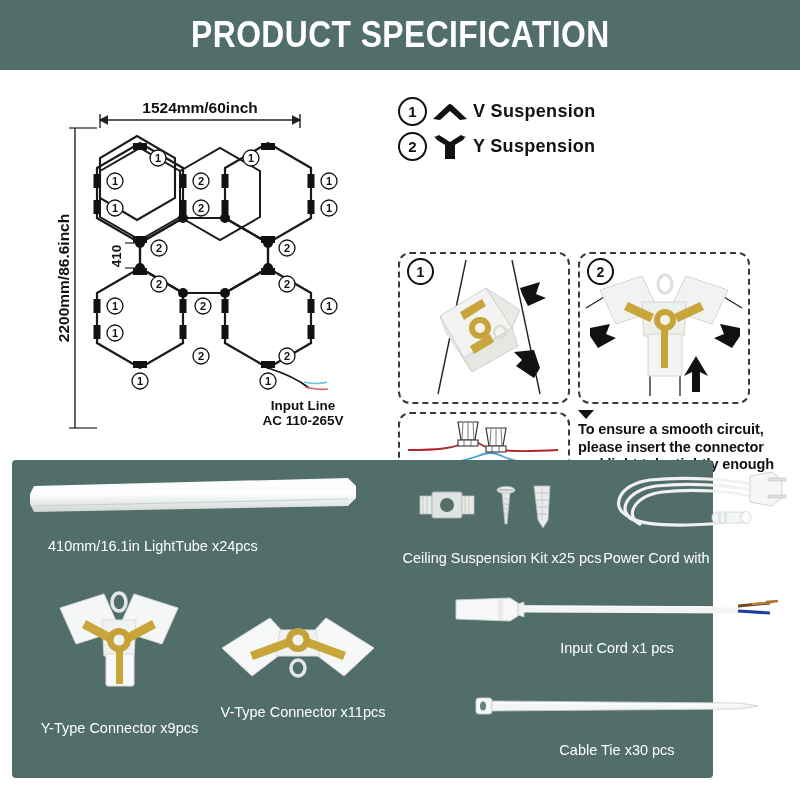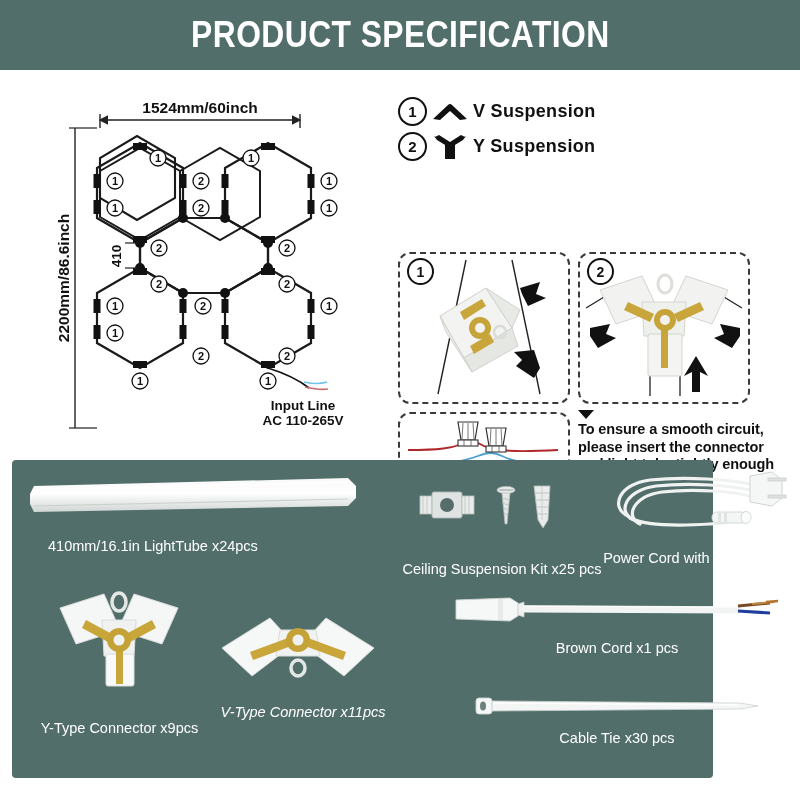--- a/index.html
+++ b/index.html
@@ -91,33 +91,33 @@
   .part-label{
     color:#ffffff;font-size:14.5px;white-space:nowrap;text-align:center;
   }
 
   
   #part-tube{left:18px;top:14px;}
   #tube-art{width:330px;height:44px;}
   #part-tube .part-label{margin-top:16px;text-align:left;padding-left:18px;}
 
   #part-ceiling{left:390px;top:14px;width:200px;}
-  #part-ceiling .part-label{margin-top:23px;}
+  #part-ceiling .part-label{margin-top:12px;}
   #part-plugcord{left:588px;top:8px;width:190px;}
   #part-plugcord .part-label{margin-top:6px;}
 
   #part-yconn{left:20px;top:122px;width:175px;}
   #part-yconn .part-label{margin-top:24px;}
   #part-vconn{left:196px;top:140px;width:190px;}
-  #part-vconn .part-label{margin-top:8px;font-style:italic;}
+  #part-vconn .part-label{margin-top:8px;}
 
   #part-powercord{left:440px;top:130px;width:330px;}
   #part-powercord .part-label{margin-top:6px;}
   #part-cabletie{left:440px;top:232px;width:330px;}
-  #part-cabletie .part-label{margin-top:6px;}
+  #part-cabletie .part-label{margin-top:18px;}
 </style>
 </head>
 <body>
 
 <div id="header-band">
   <div id="page-title">PRODUCT SPECIFICATION</div>
 </div>
 
 <div id="spec-area">
 
@@ -571,21 +571,21 @@
       <path d="M72,19 L286,20" stroke="#f2f4f3" stroke-width="7" stroke-linecap="round"></path>
       <path d="M72,16 L286,17" stroke="#ffffff" stroke-width="1.6" opacity="0.8"></path>
 
       <g>
         <path d="M286,16 L318,13" stroke="#7a4a23" stroke-width="3"></path>
         <path d="M286,21 L318,23" stroke="#1f3f9e" stroke-width="3"></path>
         <path d="M300,14 L322,12" stroke="#c08a3e" stroke-width="2"></path>
         <path d="M314,12 L326,11" stroke="#b5722c" stroke-width="2.4"></path>
       </g>
     </svg>
-    <div class="part-label">Brown Cord x1 pcs</div>
+    <div class="part-label">Input Cord x1 pcs</div>
   </div>
 
   <div id="part-cabletie" class="part">
     <svg width="330" height="28" viewBox="0 0 330 28">
       <g>
         <rect x="24" y="6" width="16" height="16" rx="3" fill="#f6f8f7" stroke="#ccd3d0" stroke-width="0.9"></rect>
         <ellipse cx="31" cy="14" rx="3" ry="4.5" fill="#6a817e"></ellipse>
         <path d="M40,9 L288,11 L306,14 L288,17 L40,19 Z" fill="#f4f6f5" stroke="#ccd3d0" stroke-width="0.8"></path>
         <path d="M42,11 L286,13" stroke="#ffffff" stroke-width="1.4" opacity="0.9"></path>
       </g>

